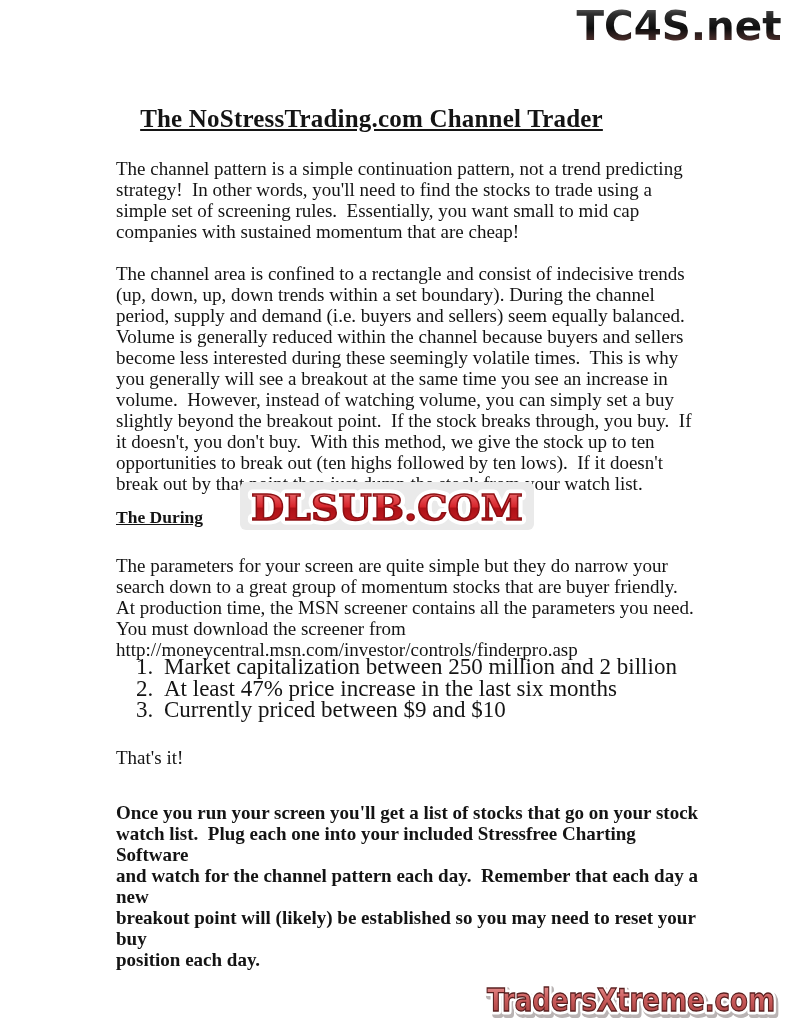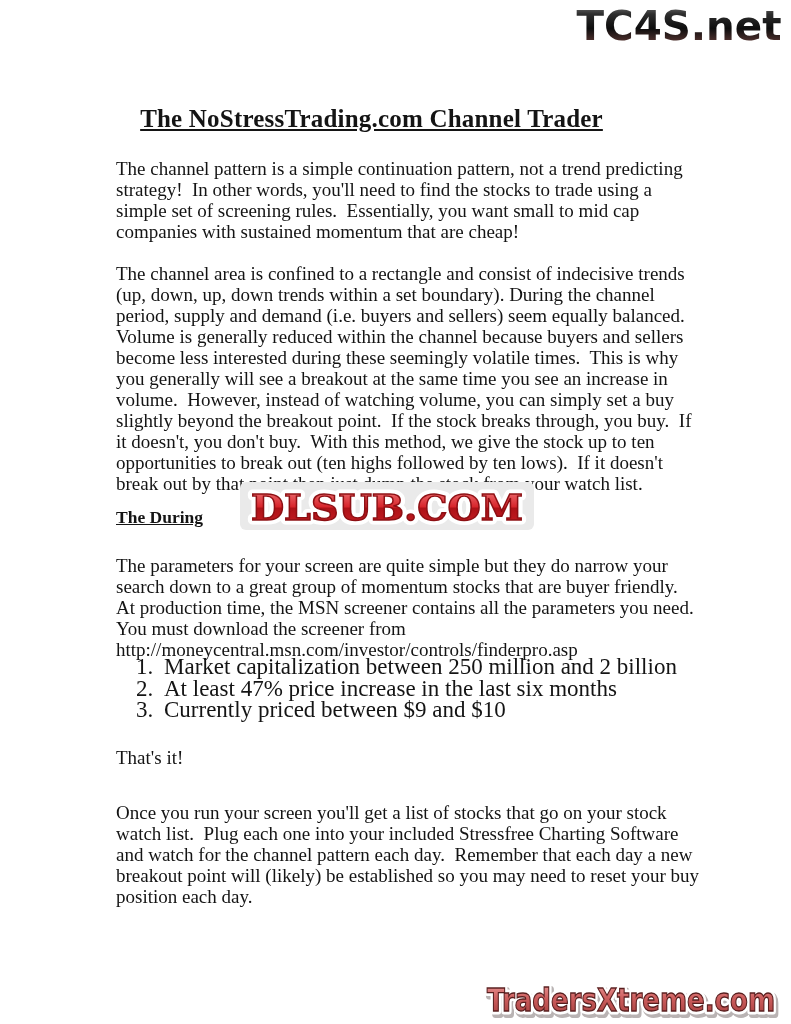--- a/index.html
+++ b/index.html
@@ -21,21 +21,21 @@
   }
   .para {
     left: 116px; width: 595px;
     font-size: 19px; line-height: 21px;
     white-space: pre-wrap;
   }
   .p1 { top: 139px; }
   .p2 { top: 244px; }
   .p3 { top: 536px; }
   .thats-it { top: 728px; }
-  .p4 { top: 783px; }
+  .p4 { top: 783px; font-weight: bold; }
   .screen-heading {
     top: 492px; left: 116px;
     font-size: 17.5px; font-weight: bold;
     text-decoration: underline;
   }
   ol.rules {
     top: 656px; left: 116px;
     margin: 0; padding-left: 43px;
     width: 560px;
   }

